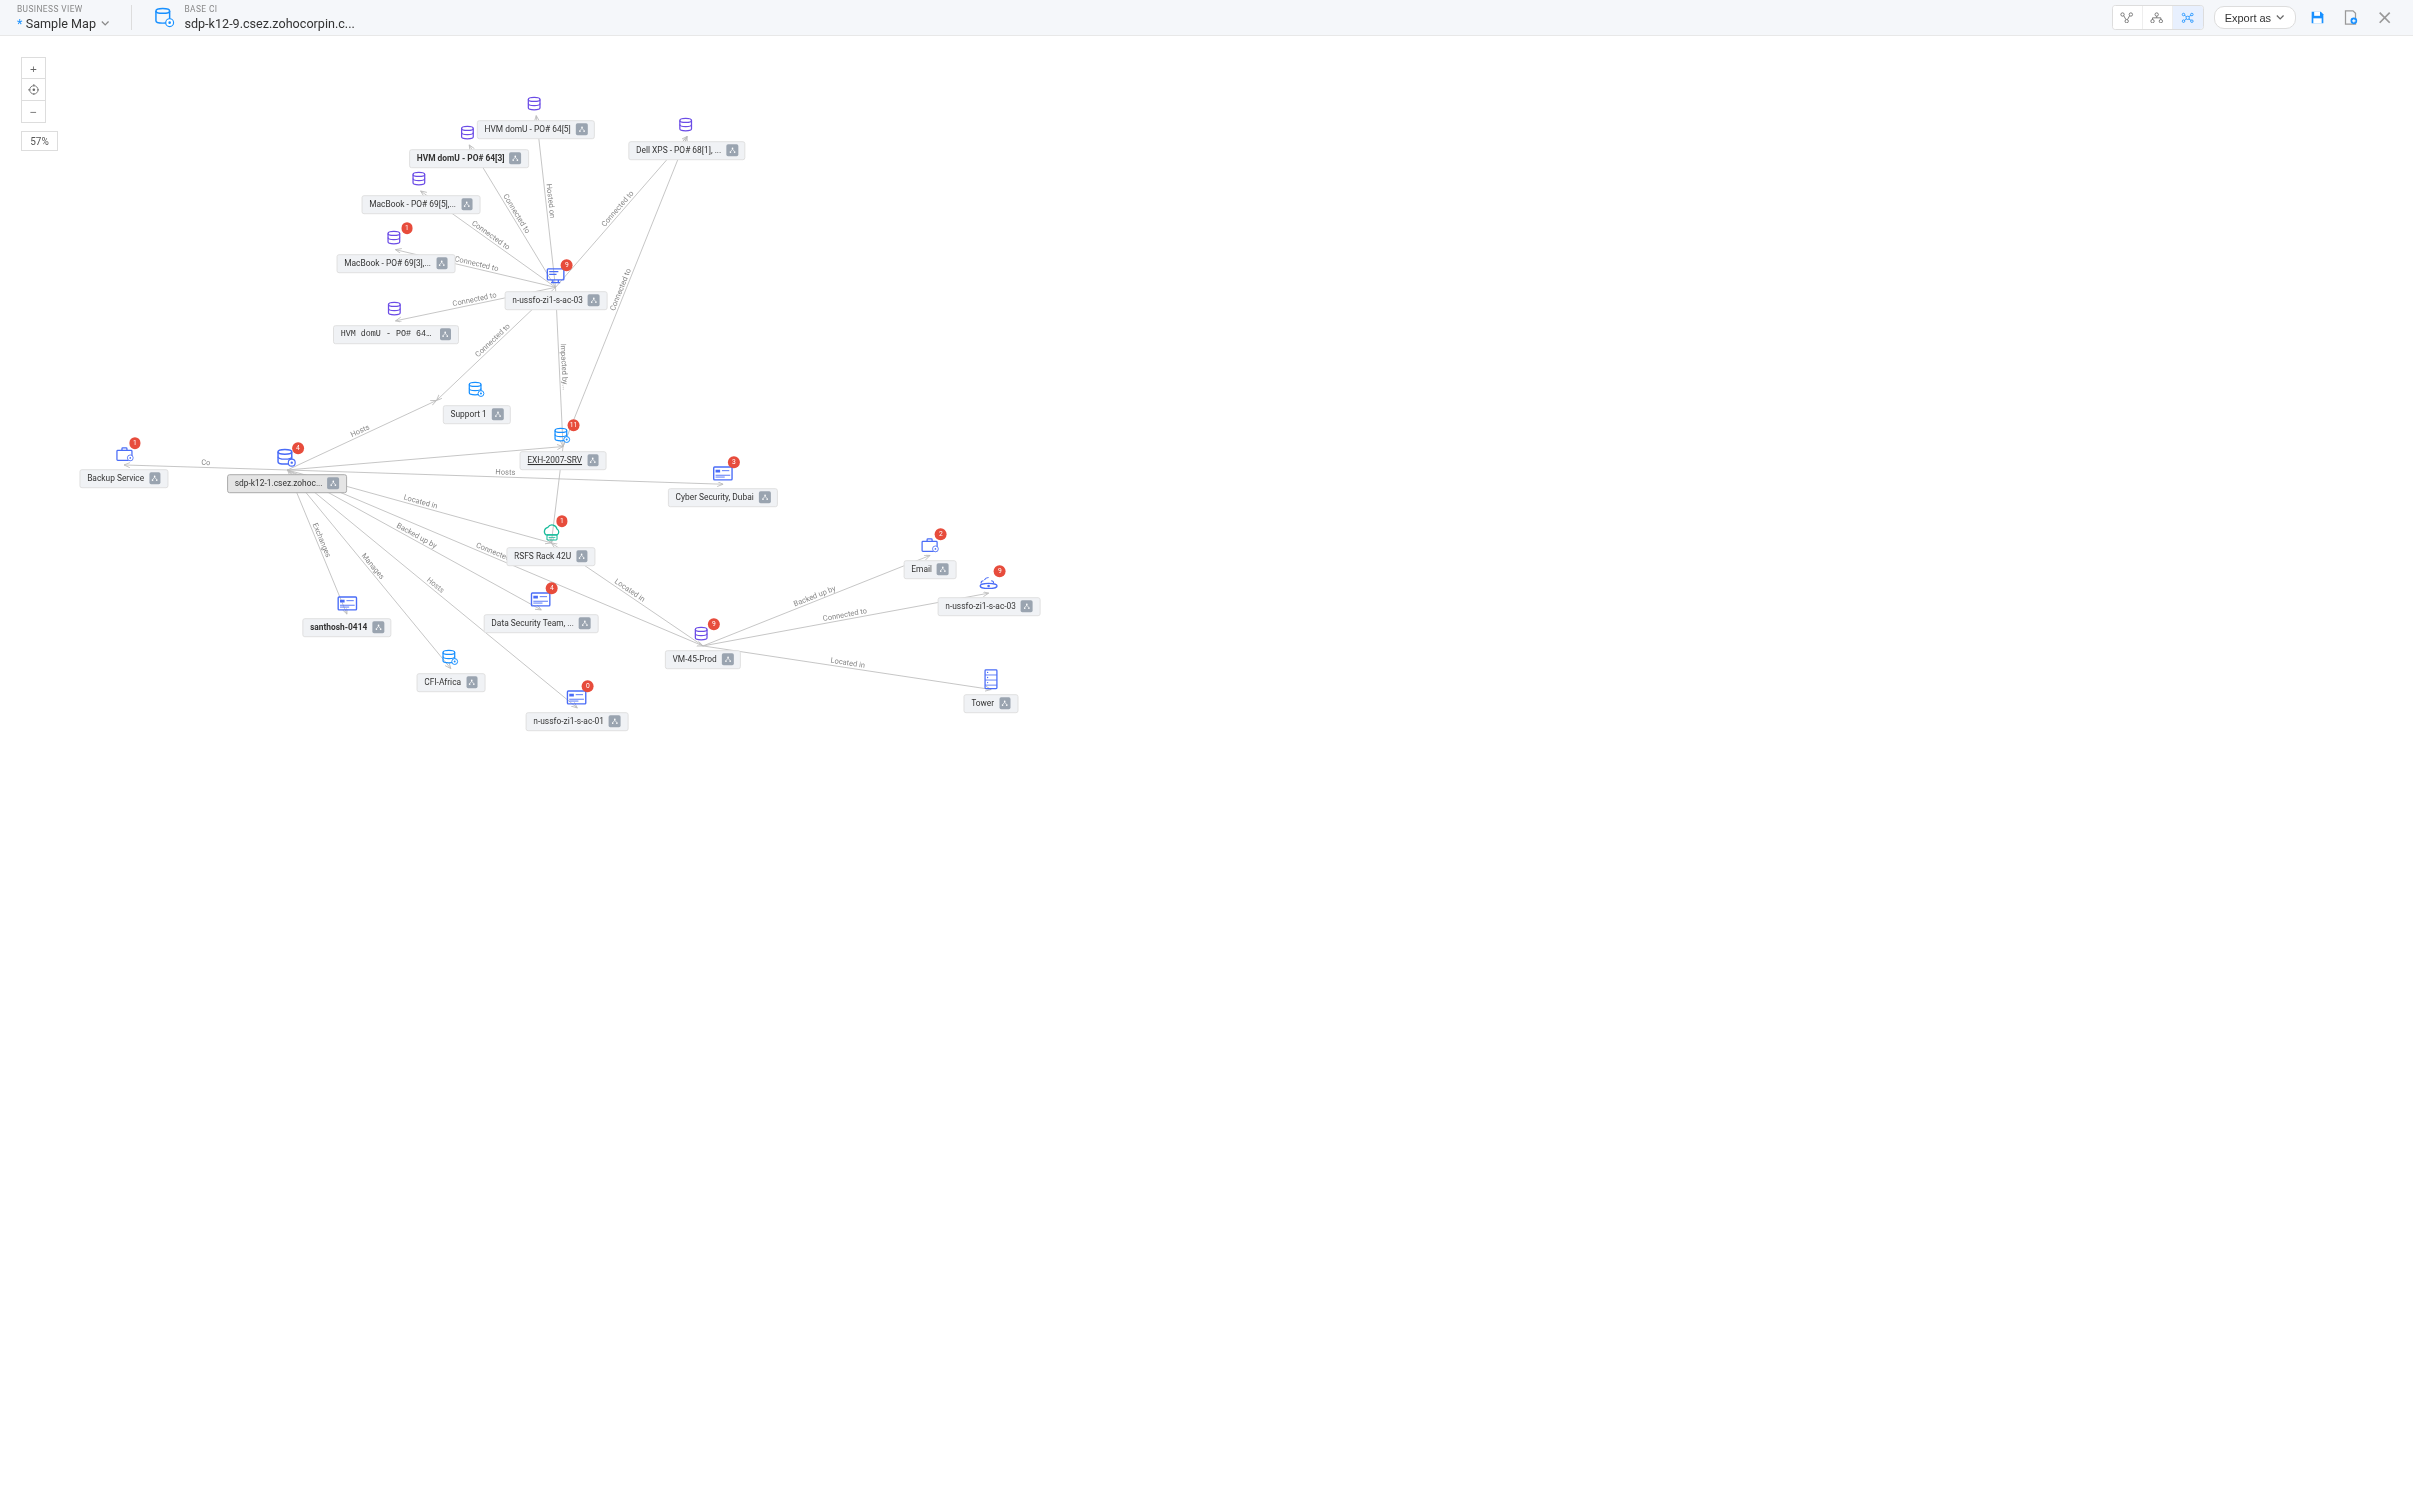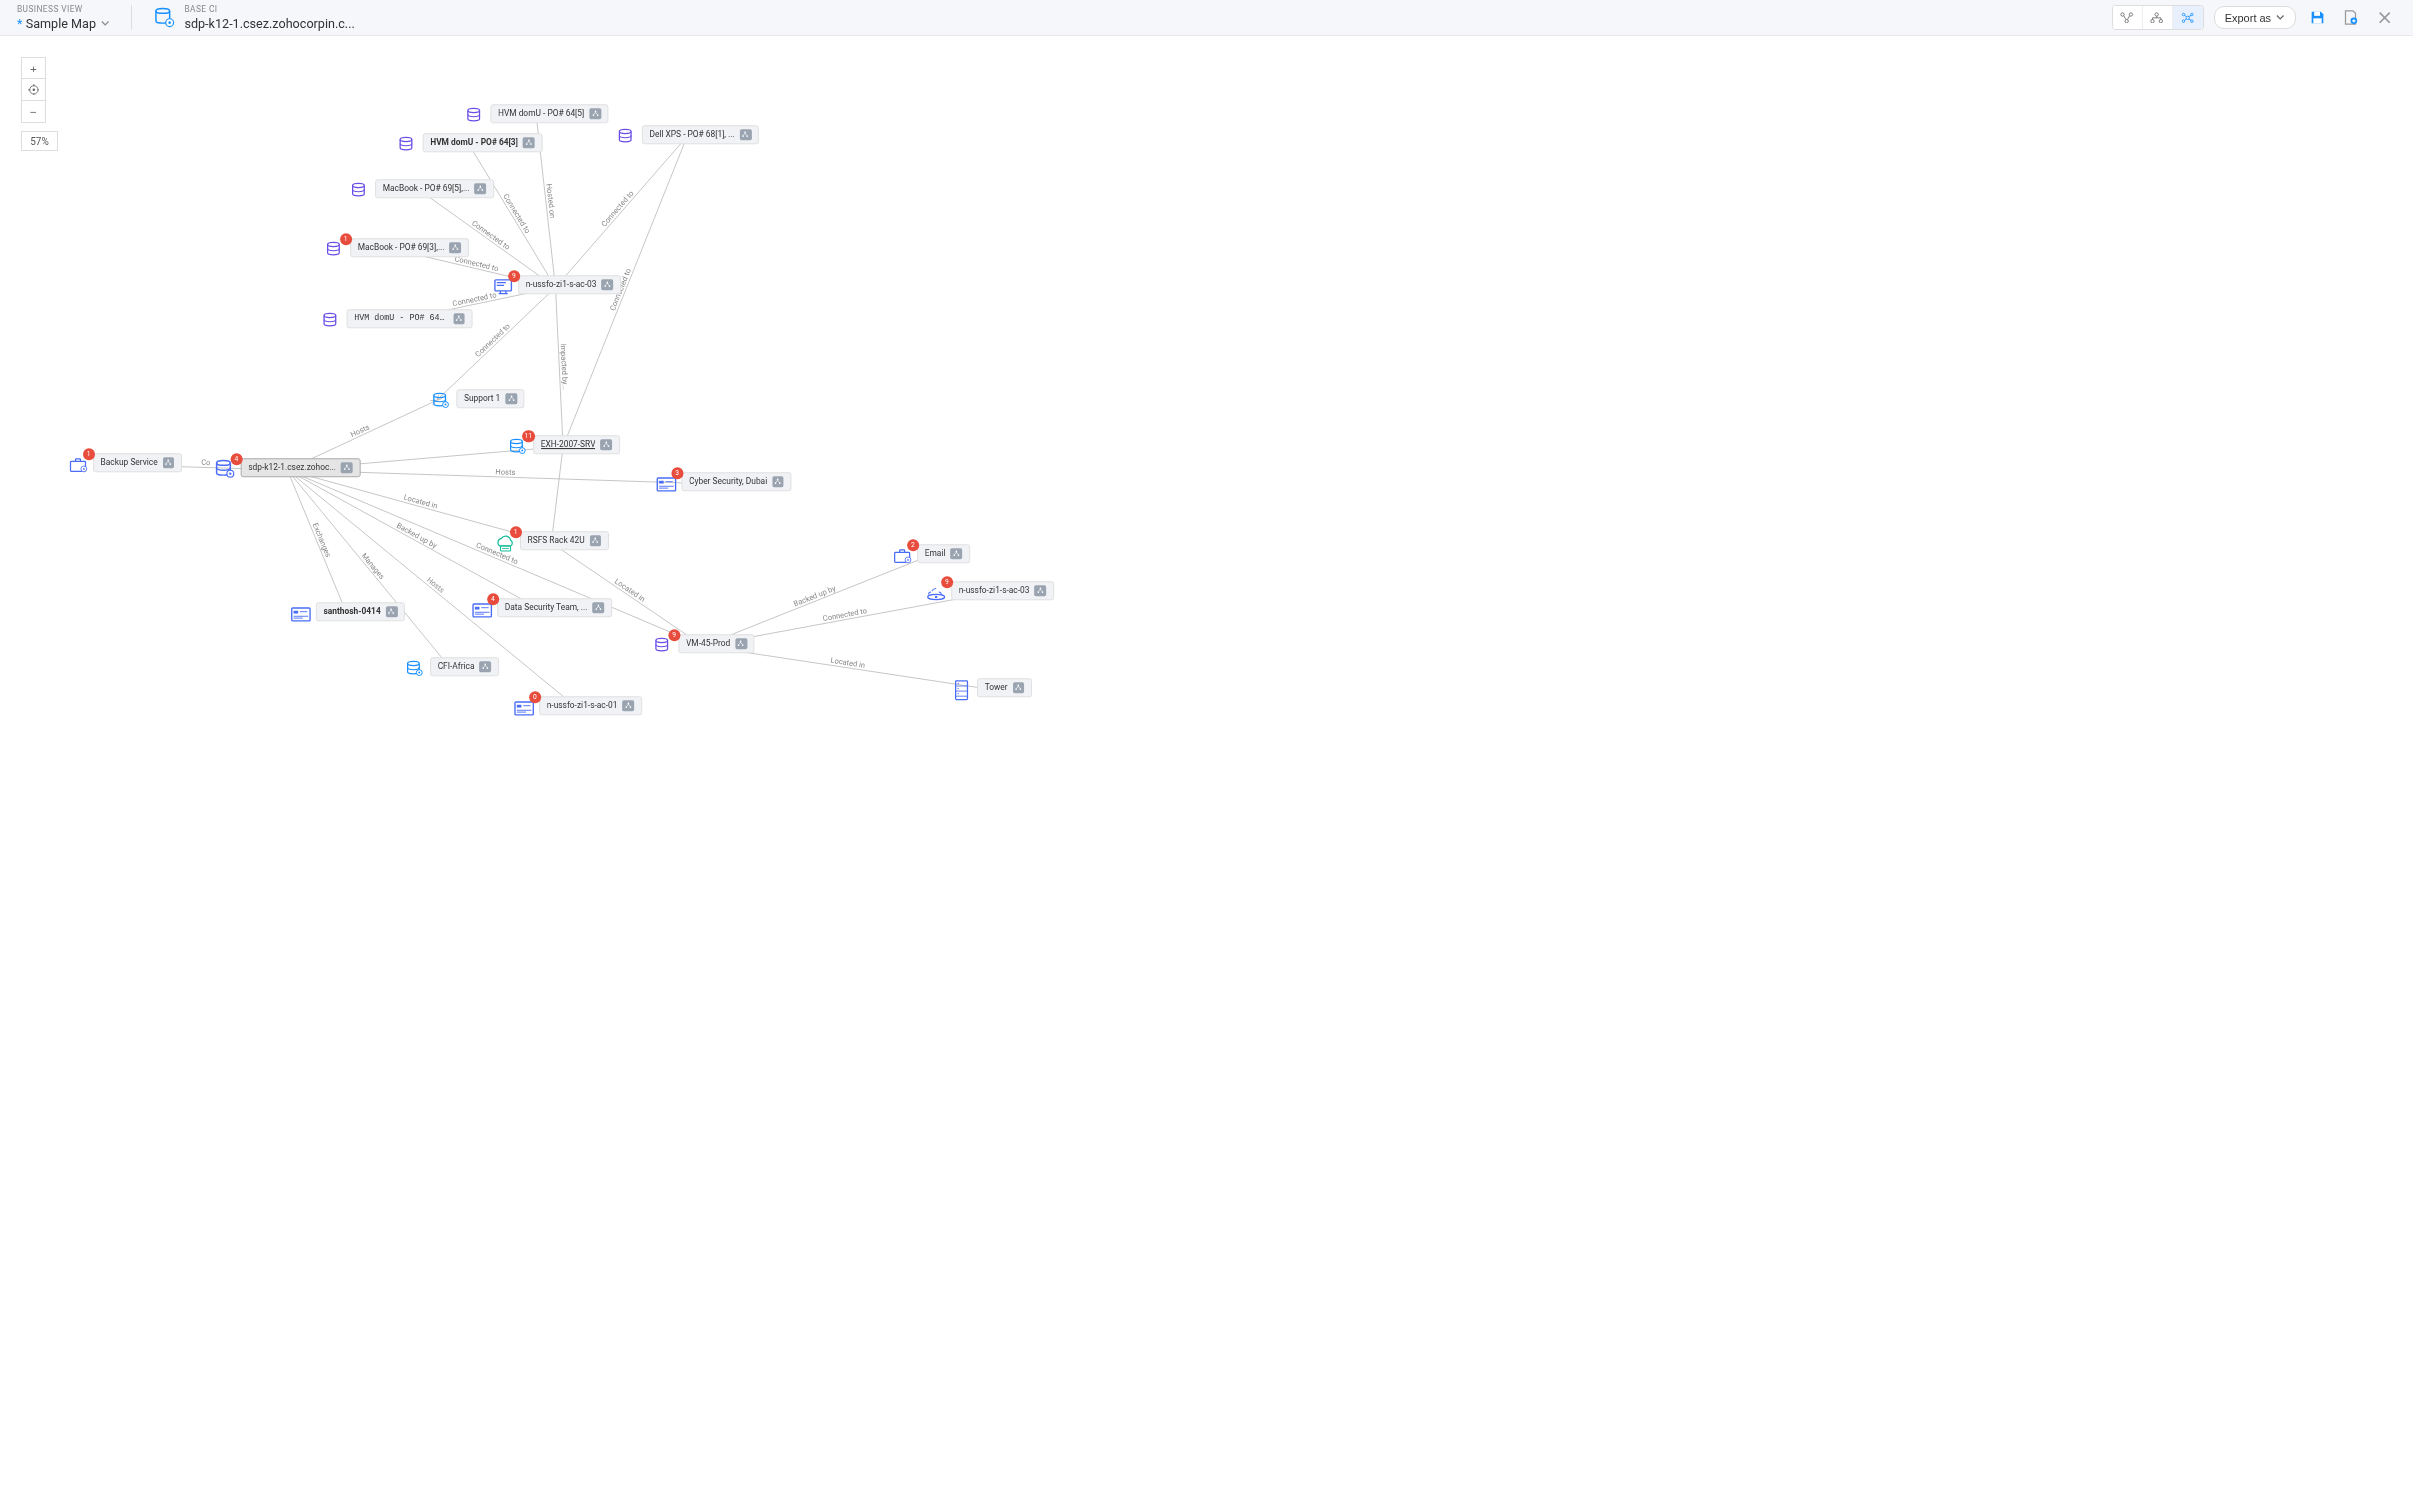--- a/index.html
+++ b/index.html
@@ -111,22 +111,22 @@
   }
   .edge-label {
     font-size: 9px;
     fill: #888;
   }
   
   .node {
     position: absolute;
     transform: translate(-50%, -50%);
     display: flex;
-    flex-direction: row;
-    align-items: flex-start;
+    flex-direction: column;
+    align-items: center;
     gap: 3.4px;
     cursor: pointer;
   }
   .node-icon {
     width: 23.5px; height: 23.5px;
     position: relative;
     display: flex; align-items: center; justify-content: center;
   }
   .node-badge {
     position: absolute;
@@ -190,21 +190,21 @@
     <span class="base-ci-icon">
       <svg viewBox="0 0 24 24" width="23.5" height="23.5">
         <ellipse cx="10" cy="5" rx="7" ry="2.5" fill="none" stroke="#1890ff" stroke-width="1.5"></ellipse>
         <path d="M3 5 v10 a7 2.5 0 0 0 14 0 V5" fill="none" stroke="#1890ff" stroke-width="1.5"></path>
         <circle cx="17" cy="17" r="4" fill="#fff" stroke="#1890ff" stroke-width="1.2"></circle>
         <circle cx="17" cy="17" r="1.3" fill="#1890ff"></circle>
       </svg>
     </span>
     <div class="breadcrumb-group">
       <div class="breadcrumb-label">BASE CI</div>
-      <div class="breadcrumb-value">sdp-k12-1.csez.zohocorpin.c...</div>
+      <div class="breadcrumb-value">sdp-k12-9.csez.zohocorpin.c...</div>
     </div>
   </div>
   <div class="spacer"></div>
   <div class="toolbar-right">
     <div class="view-toggle">
       <button>
         <svg width="13.4" height="11.7" viewBox="0 0 16 14">
             <circle cx="3" cy="3" r="2" fill="none" stroke="#666"></circle>
             <circle cx="13" cy="3" r="2" fill="none" stroke="#666"></circle>
             <circle cx="8" cy="11" r="2" fill="none" stroke="#666"></circle>

